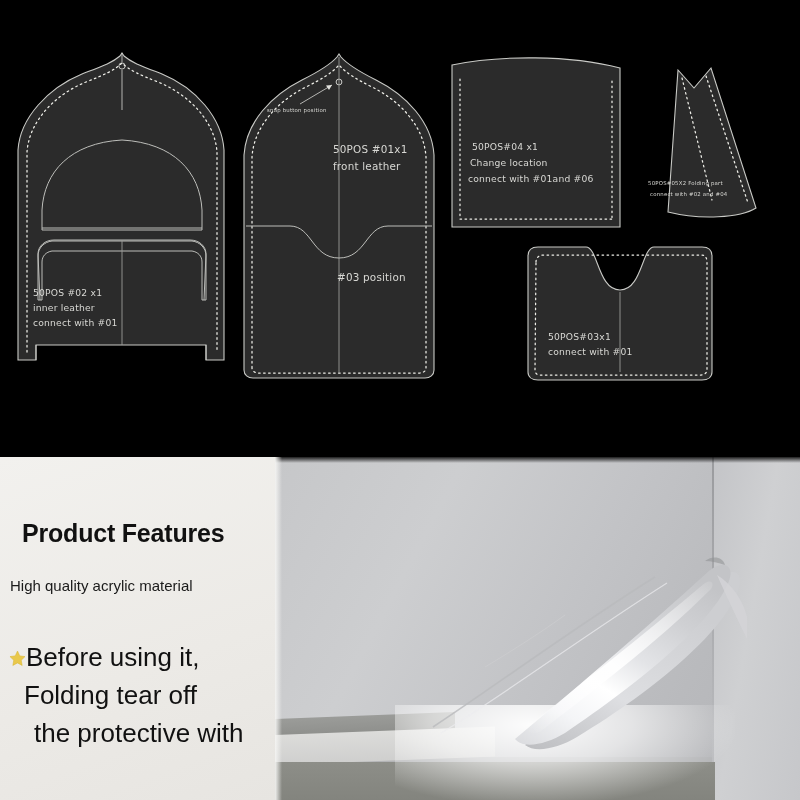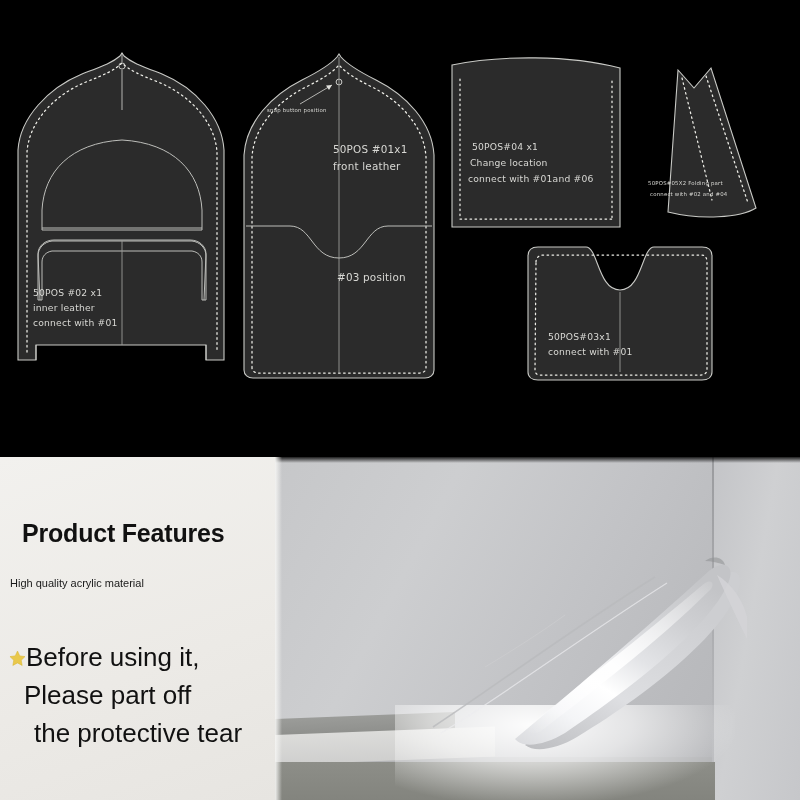--- a/index.html
+++ b/index.html
@@ -38,21 +38,21 @@
     background-image:linear-gradient(160deg,#f2f1ee 0%,#eceae6 60%,#e7e5e1 100%);
   }
   #features-title{
     position:absolute;left:22px;top:62px;
     font-size:25px;font-weight:bold;color:#111;
     letter-spacing:-0.2px;
     white-space:nowrap;
   }
   #features-sub{
     position:absolute;left:10px;top:120px;
-    font-size:11px;color:#1a1a1a;
+    font-size:15px;color:#1a1a1a;
     white-space:nowrap;
   }
   #features-note{
     position:absolute;left:8px;top:182px;
     font-size:26px;color:#111;line-height:1.46;
   }
   #features-note .ln{display:block;white-space:nowrap;}
   #features-note .ln.l2{padding-left:16px;}
   #features-note .ln.l3{padding-left:26px;}
   .star-icon{
@@ -291,22 +291,22 @@
       <div id="features-title">Product Features</div>
       <div id="features-sub">High quality acrylic material</div>
       <div id="features-note">
         <span class="ln l1">
           <span class="star-icon">
             <svg viewBox="0 0 24 24" width="19" height="19">
               <path d="M12 2.6l2.9 6.1 6.6.9-4.8 4.6 1.2 6.6L12 17.6 6.1 20.8l1.2-6.6L2.5 9.6l6.6-.9z" fill="#e9c84b" stroke="#d9b733" stroke-width="0.7"></path>
             </svg>
           </span><span>Before using it,</span>
         </span>
-        <span class="ln l2">Please part off</span>
-        <span class="ln l3">the protective tear</span>
+        <span class="ln l2">Folding tear off</span>
+        <span class="ln l3">the protective with</span>
       </div>
     </div>
 
     <div id="photo">
       <div class="ph" id="ph-ceiling"></div>
       <div class="ph" id="ph-rightwall"></div>
       <div class="ph" id="ph-rightwall-edge"></div>
       <div class="ph" id="ph-lowershelf"></div>
       <div class="ph" id="ph-whitestrip"></div>
       <div class="ph" id="ph-lowerband"></div>

